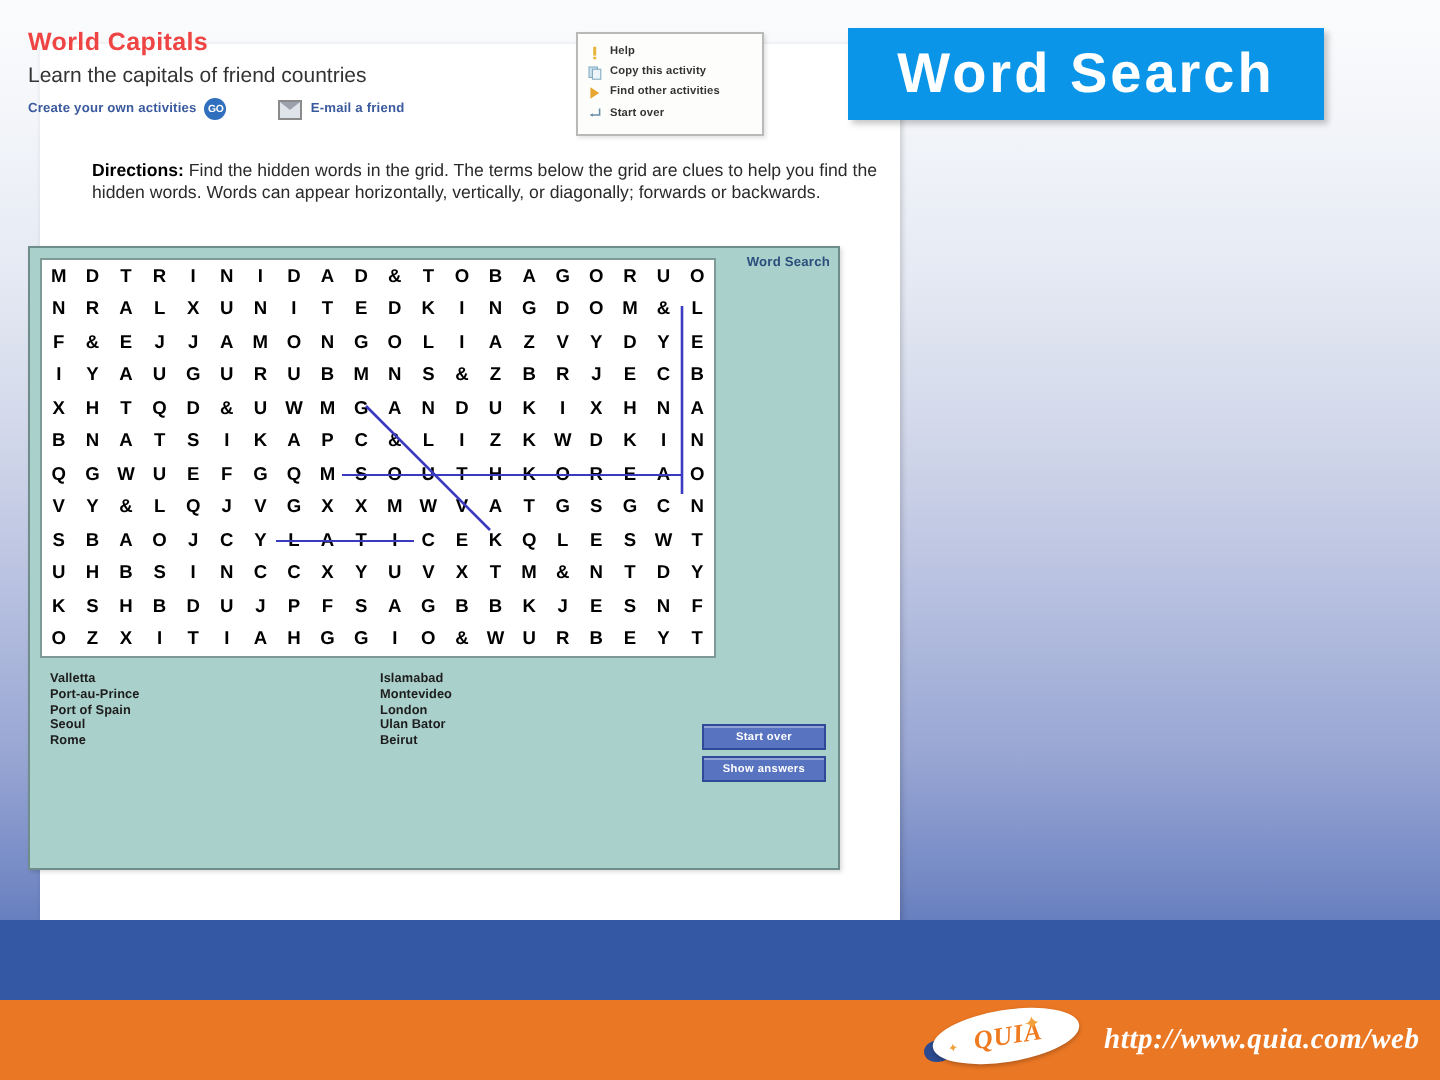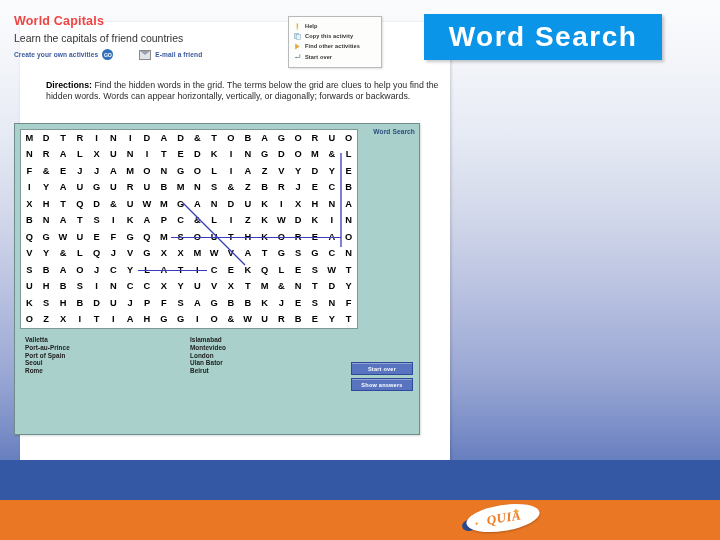--- a/index.html
+++ b/index.html
@@ -746,14 +746,15 @@
 
   <div class="footer-blue"></div>
   <div class="footer-orange"></div>
   <div class="quia-logo">
     <div class="quia-tail"></div>
     <div class="quia-oval"></div>
     <div class="quia-text">QUIA</div>
     <div class="quia-star">✦</div>
     <div class="quia-star2">✦</div>
   </div>
+  <div class="footer-url">http://www.quia.com/web</div>
 
 </div>
 
 </body></html>

